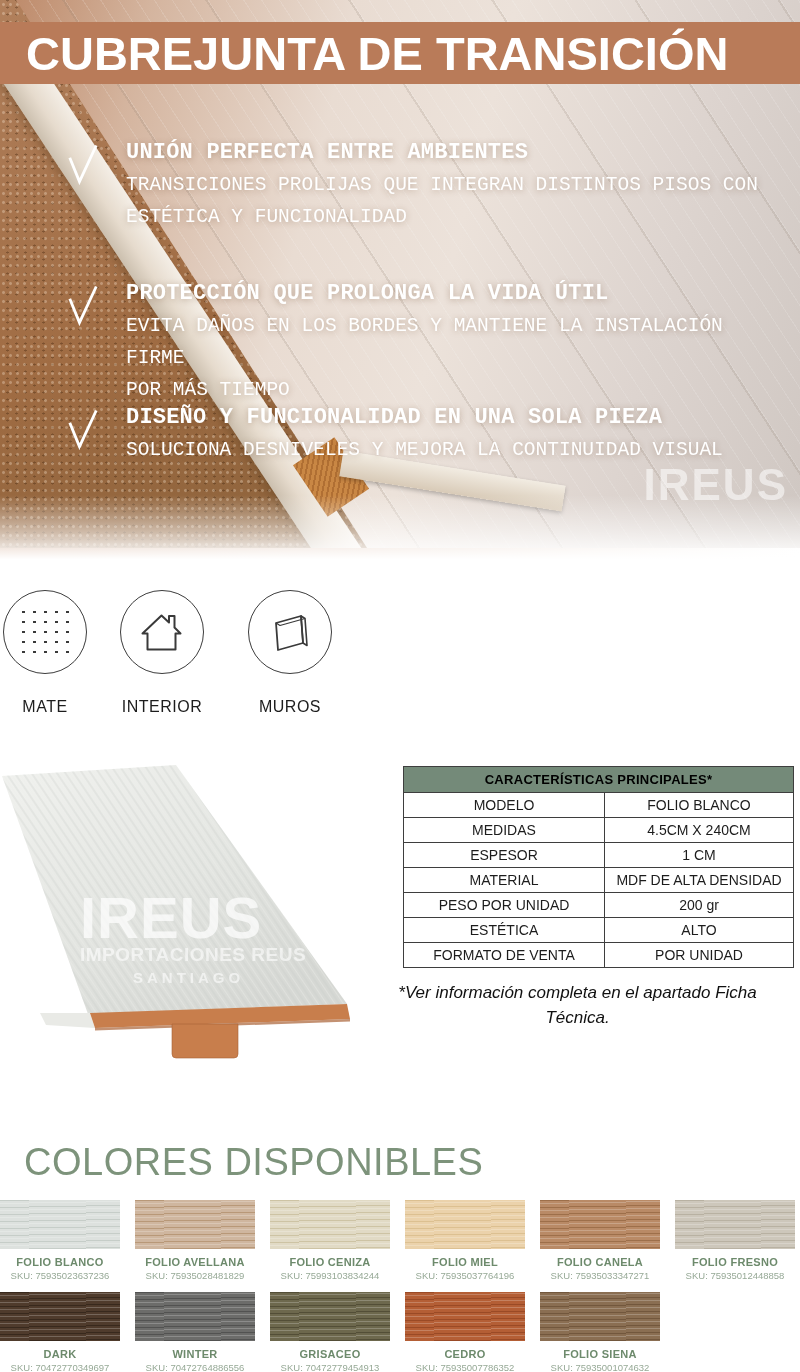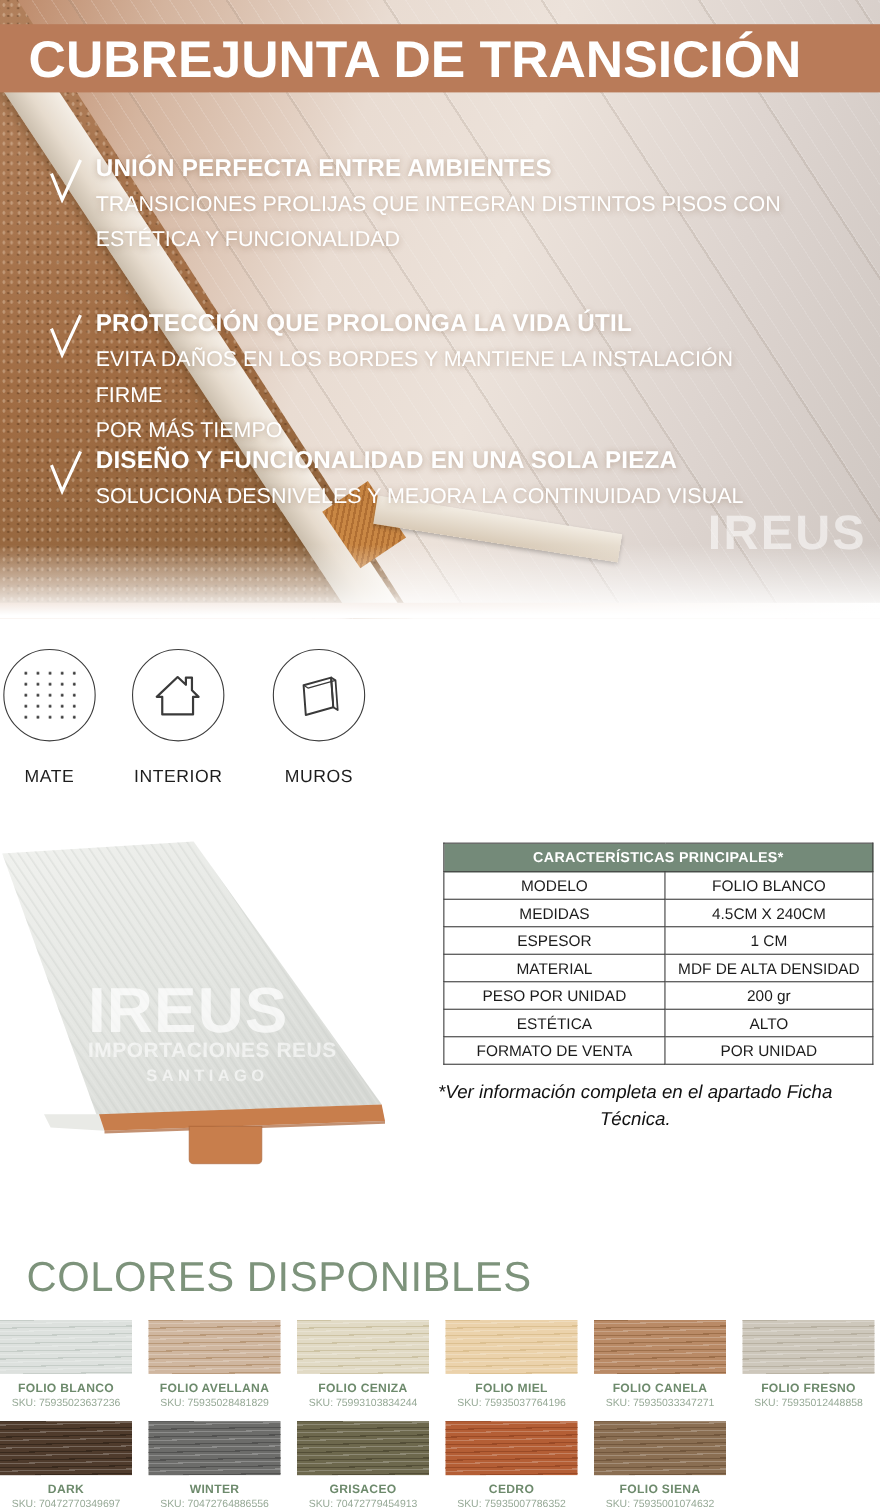--- a/index.html
+++ b/index.html
@@ -32,22 +32,22 @@
     transform:rotate(9deg);
     background:linear-gradient(#f2ece2,#d8cab7);box-shadow:0 2px 4px rgba(0,0,0,.25);}
   .hero-bottomline{position:absolute;left:0;top:548px;width:100%;height:14px;
     background:linear-gradient(to right,#bd8059,#d9b49c 40%,#f0e3d9 80%,#fff);}
   .hero-fade{position:absolute;left:0;top:495px;width:100%;height:67px;
     background:linear-gradient(to bottom,rgba(255,255,255,0) 0%,rgba(255,255,255,.55) 55%,#fff 96%);}
   .title-bar{position:absolute;left:0;top:22px;width:100%;height:62px;
     background:var(--bar,#b97b59);display:flex;align-items:center;}
   .title-bar h1{margin:0;padding-left:26px;font-size:47px;font-weight:bold;color:#fff;
     letter-spacing:0;line-height:1;}
-  .bullet{position:absolute;left:45px;display:flex;gap:12px;color:#fff;
-    text-shadow:0 1px 6px rgba(100,60,30,.35);}
+  .bullet{position:absolute;left:68px;display:flex;gap:28px;color:#fff;
+    text-shadow:0 1px 6px rgba(100,60,30,.35);font-family:Liberation Mono, monospace;}
   .bullet .check{flex:0 0 auto;margin-top:3px;}
   .bullet h2{margin:0 0 4px 0;font-size:22px;font-weight:bold;letter-spacing:.2px;}
   .bullet p{margin:0;font-size:19.5px;line-height:32px;white-space:pre-line;max-width:640px;font-weight:300;}
   .b1{top:140px;} .b2{top:281px;} .b3{top:405px;}
   .hero-wm{position:absolute;right:12px;top:460px;font-size:44px;font-weight:bold;
     color:rgba(255,255,255,.55);letter-spacing:2px;}
 
   
   .features{position:absolute;left:0;top:590px;width:420px;height:140px;}
   .feature{position:absolute;width:100px;text-align:center;}
@@ -57,21 +57,21 @@
   .dots{width:54px;height:50px;
     background:radial-gradient(#3a3a3a 1.2px, transparent 1.5px) 0 0/11px 10px;}
   .feature .flabel{margin-top:24px;font-size:16px;color:#1d1d1d;letter-spacing:.5px;}
 
   
   .product-img{position:absolute;left:0;top:762px;width:390px;height:312px;}
 
   
   .spec{position:absolute;left:403px;top:766px;width:391px;border-collapse:collapse;
     font-size:14px;color:#1c1c1c;}
-  .spec th{background:var(--thbg,#748a79);color:#ffffff;font-size:13px;font-weight:bold;
+  .spec th{background:var(--thbg,#748a79);color:#000000;font-size:13px;font-weight:bold;
     height:26px;border:1px solid #3e3e3e;letter-spacing:.3px;}
   .spec td{border:1px solid #3e3e3e;height:25px;text-align:center;padding:0 4px;}
   .spec td.k{width:201px;}
 
   .footnote{position:absolute;left:380px;top:981px;width:395px;margin:0;
     font-size:17px;font-style:italic;color:#111;text-align:center;line-height:1.45;}
 
   
   .colors-title{position:absolute;left:24px;top:1141px;margin:0;font-size:38px;
     font-weight:normal;color:var(--green,#7d937b);letter-spacing:.5px;}

